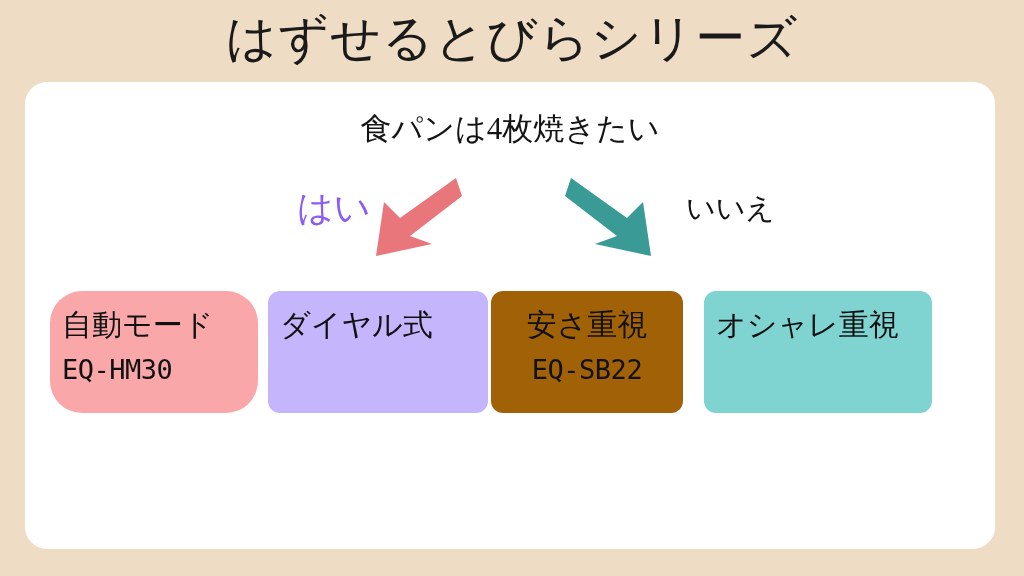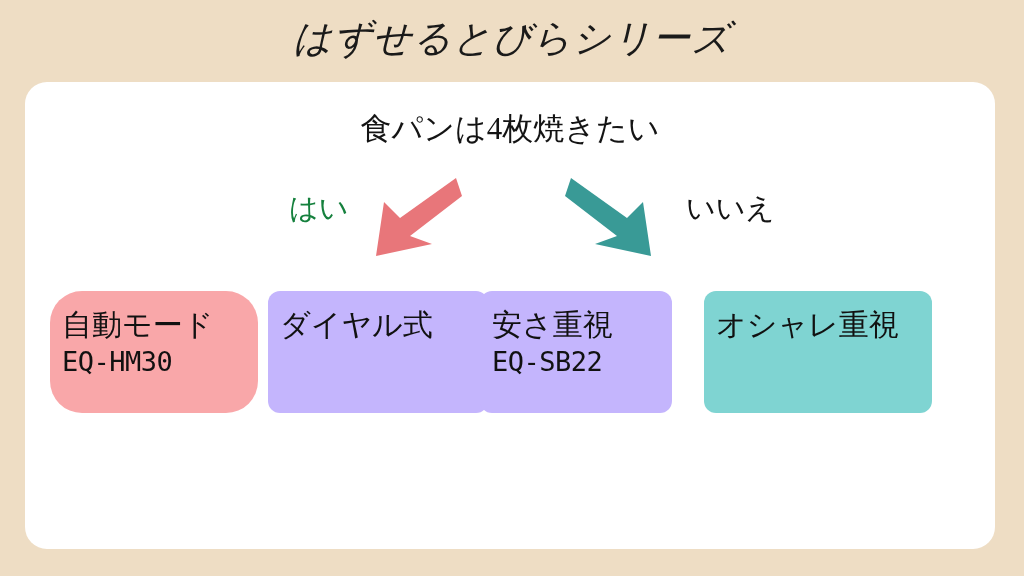--- a/index.html
+++ b/index.html
@@ -21,27 +21,26 @@
     box-sizing: border-box;
   }
 
   
   .page-title {
     position: absolute;
     left: 0;
     top: 14px;
     width: 1024px;
     text-align: center;
-    font-size: 38px;
+    font-size: 50px;
     line-height: 48px;
     color: #1a1a1a;
     letter-spacing: 1px;
     font-family: "DejaVu Sans", "Liberation Sans", sans-serif;
     white-space: nowrap;
-    font-style: italic;
   }
 
   
   .card {
     position: absolute;
     left: 25px;
     top: 82px;
     width: 970px;
     height: 467px;
     background: #ffffff;
@@ -59,25 +58,25 @@
     font-size: 31px;
     line-height: 40px;
     color: #141414;
     white-space: nowrap;
     font-family: Liberation Serif, serif;
   }
 
   
   .branch-yes-label {
     position: absolute;
-    left: 264px;
+    left: 272px;
     top: 107px;
-    font-size: 29px;
+    font-size: 36px;
     line-height: 38px;
-    color: #15803d;
+    color: #8b5cf6;
     white-space: nowrap;
   }
   .branch-no-label {
     position: absolute;
     left: 661px;
     top: 107px;
     font-size: 29px;
     line-height: 38px;
     color: #141414;
     white-space: nowrap;
@@ -104,31 +103,32 @@
     position: absolute;
     top: 0;
     height: 122px;
     border-radius: 12px;
     box-sizing: border-box;
     padding: 14px 12px 0 12px;
     overflow: hidden;
   }
   .opt-b0 { left: 0px;   width: 208px; background: #f9a7a9; border-radius: 32px; }
   .opt-b1 { left: 218px; width: 220px; background: #c4b5fd; }
-  .opt-b2 { left: 430px; width: 192px; background: #c4b5fd; }
+  .opt-b2 { left: 441px; width: 192px; background: #a16207; text-align: center; }
   .opt-b3 { left: 654px; width: 228px; background: #7fd4d2; }
 
   .opt-title {
     font-size: 30px;
     line-height: 40px;
     color: #111111;
     white-space: nowrap;
     letter-spacing: 0px;
   }
   .opt-model {
+    margin-top: 8px;
     font-family: "DejaVu Sans Mono", "Liberation Mono", monospace;
     font-size: 27px;
     line-height: 34px;
     color: #111111;
     white-space: nowrap;
     letter-spacing: -0.5px;
   }
   .opt-b3 .opt-model { font-size: 25px; letter-spacing: -1px; }
 </style>
 </head>

